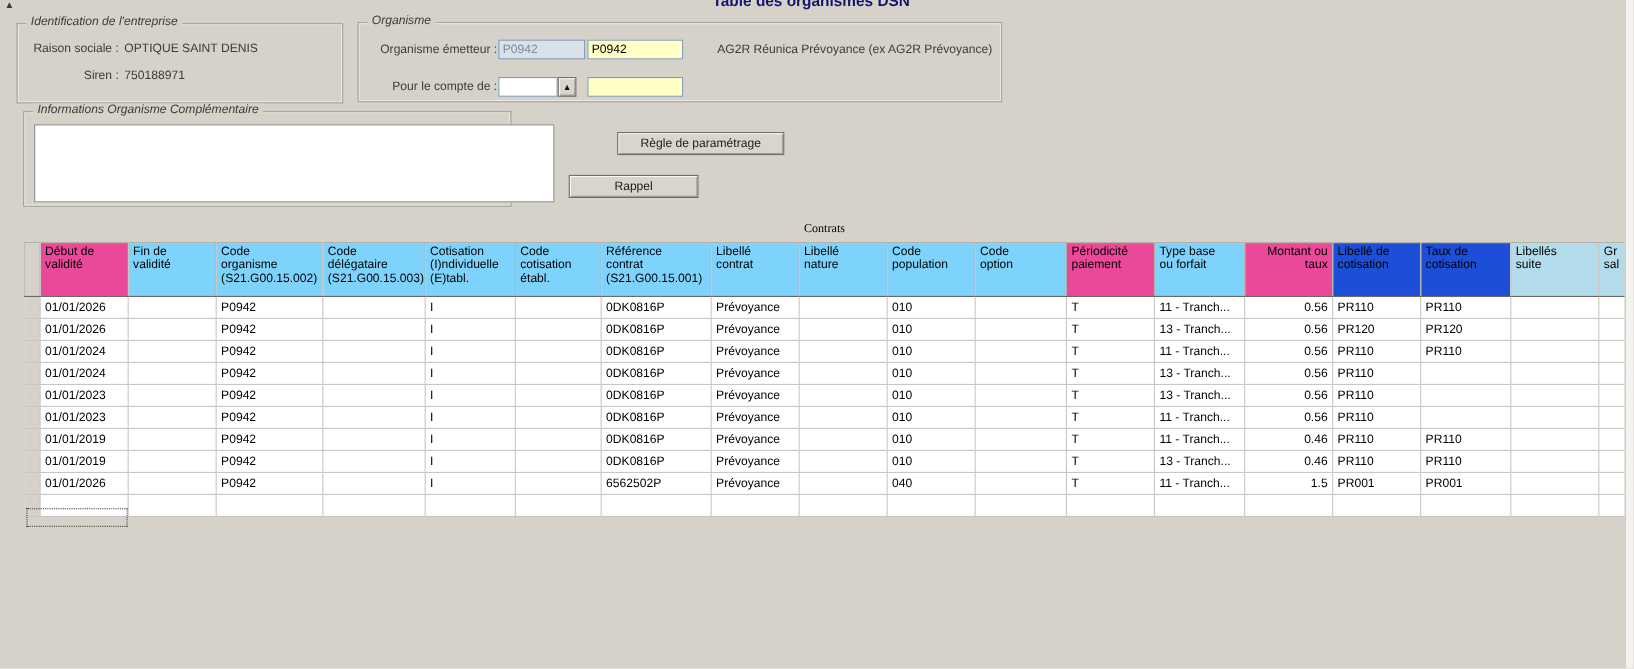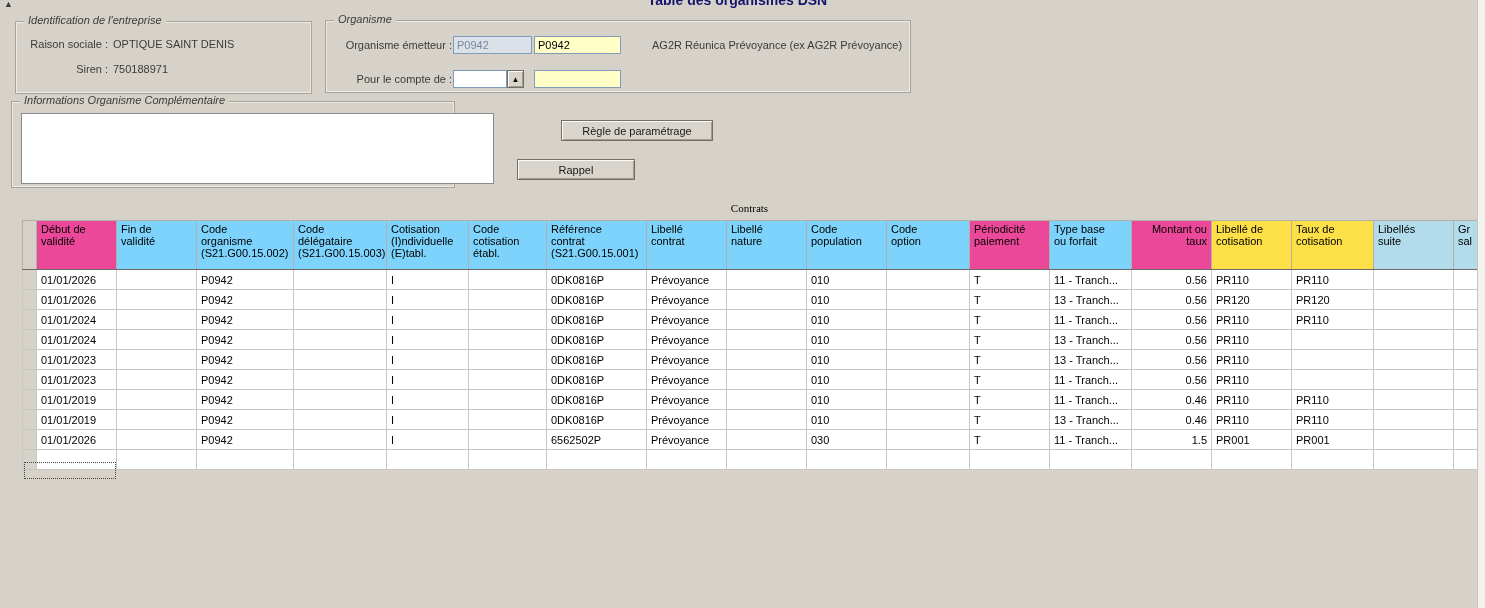--- a/index.html
+++ b/index.html
@@ -30,21 +30,21 @@
        font-family:"Liberation Sans",sans-serif;font-size:11px;color:#1a1a1a;
        text-align:center;padding:0;cursor:pointer;}
   .contrats-title{position:absolute;left:22px;width:1455px;top:202px;text-align:center;color:#000;font-family:Liberation Serif, serif;}
   
   .grid-wrap{position:absolute;left:22px;top:220px;width:1455px;}
   table.grid{border-collapse:collapse;table-layout:fixed;width:1455px;background:#fff;border:1px solid #8e8a82;}
   .grid th{vertical-align:top;text-align:left;font-weight:normal;padding:2px 4px;height:49px;
            white-space:pre-line;overflow:hidden;border:1px solid #b3b0aa;border-bottom:1px solid #6d6a64;color:#000;}
   .grid th.white{background:#ec4899;}
   .grid th.yellow{background:#7dd3fc;}
-  .grid th.green{background:#fde047;}
+  .grid th.green{background:#1d4ed8;}
   .grid th.blue{background:#b2dcec;}
   .grid th.selector{background:#d6d2c9;}
   .grid th.right,.grid td.right{text-align:right;}
   .grid td{height:20px;padding:1px 4px;border:1px solid #c9c7c2;background:#fff;color:#000;
            white-space:nowrap;overflow:hidden;}
   .grid td.sel{background:#d6d2c9;}
   .focus-rect{position:absolute;left:2px;top:242px;width:92px;height:17px;border:1px dotted #444;pointer-events:none;}
   .vscroll{position:absolute;left:1477px;top:0;width:8px;height:608px;background:#f3f2ee;border-left:1px solid #c8c5bf;}
 </style>
 </head>
@@ -71,21 +71,21 @@
     <span class="lbl r" style="left:8px;top:18px;width:118px;">Organisme émetteur :</span>
     <input class="inp disabled" style="left: 127px; top: 15px; width: 79px;" disabled="" value="P0942">
     <input class="inp yellow" style="left: 208px; top: 15px; width: 87px;" value="P0942">
     <span class="val" style="left:326px;top:18px;">AG2R Réunica Prévoyance (ex AG2R Prévoyance)</span>
     <span class="lbl r" style="left:8px;top:52px;width:118px;">Pour le compte de :</span>
     <input class="inp" style="left: 127px; top: 49px; width: 54px;" value="">
     <button class="combo-btn" style="left:181px;top:49px;"><span>▲</span></button>
     <input class="inp yellow" style="left: 208px; top: 49px; width: 87px;" value="">
   </div>
 
-  <div class="gb" style="left:11px;top:101px;width:444px;height:87px;">
+  <div class="gb" style="left:21px;top:101px;width:444px;height:87px;">
     <span class="gb-legend">Informations Organisme Complémentaire</span>
     <textarea class="textarea" style="left: 9px; top: 11px; width: 473px; height: 71px;"></textarea>
   </div>
 
   <button class="btn" style="left:517px;top:120px;width:152px;height:21px;margin-left:44px;">Règle de paramétrage</button>
   <button class="btn" style="left:517px;top:159px;width:118px;height:21px;">Rappel</button>
 
   <div class="contrats-title">Contrats</div>
 
   <div class="grid-wrap">
@@ -330,21 +330,21 @@
             <td class="sel"></td>
             <td>01/01/2026</td>
             <td></td>
             <td>P0942</td>
             <td></td>
             <td>I</td>
             <td></td>
             <td>6562502P</td>
             <td>Prévoyance</td>
             <td></td>
-            <td>030</td>
+            <td>040</td>
             <td></td>
             <td>T</td>
             <td>11 - Tranch...</td>
             <td class="right">1.5</td>
             <td>PR001</td>
             <td>PR001</td>
             <td></td>
             <td></td>
           </tr>
           <tr>

